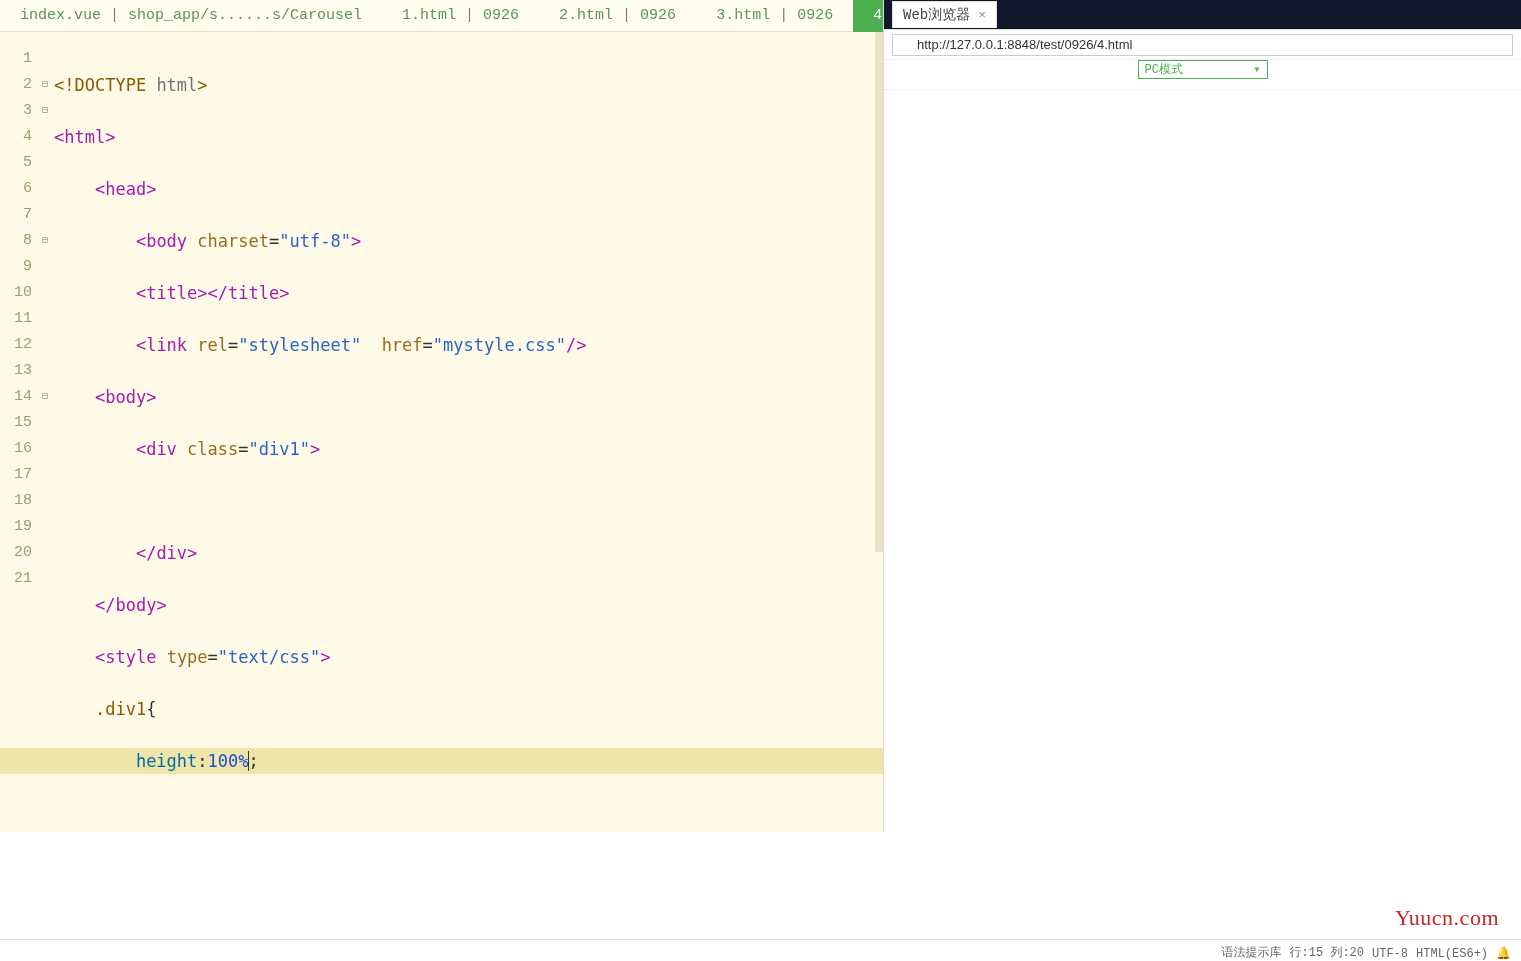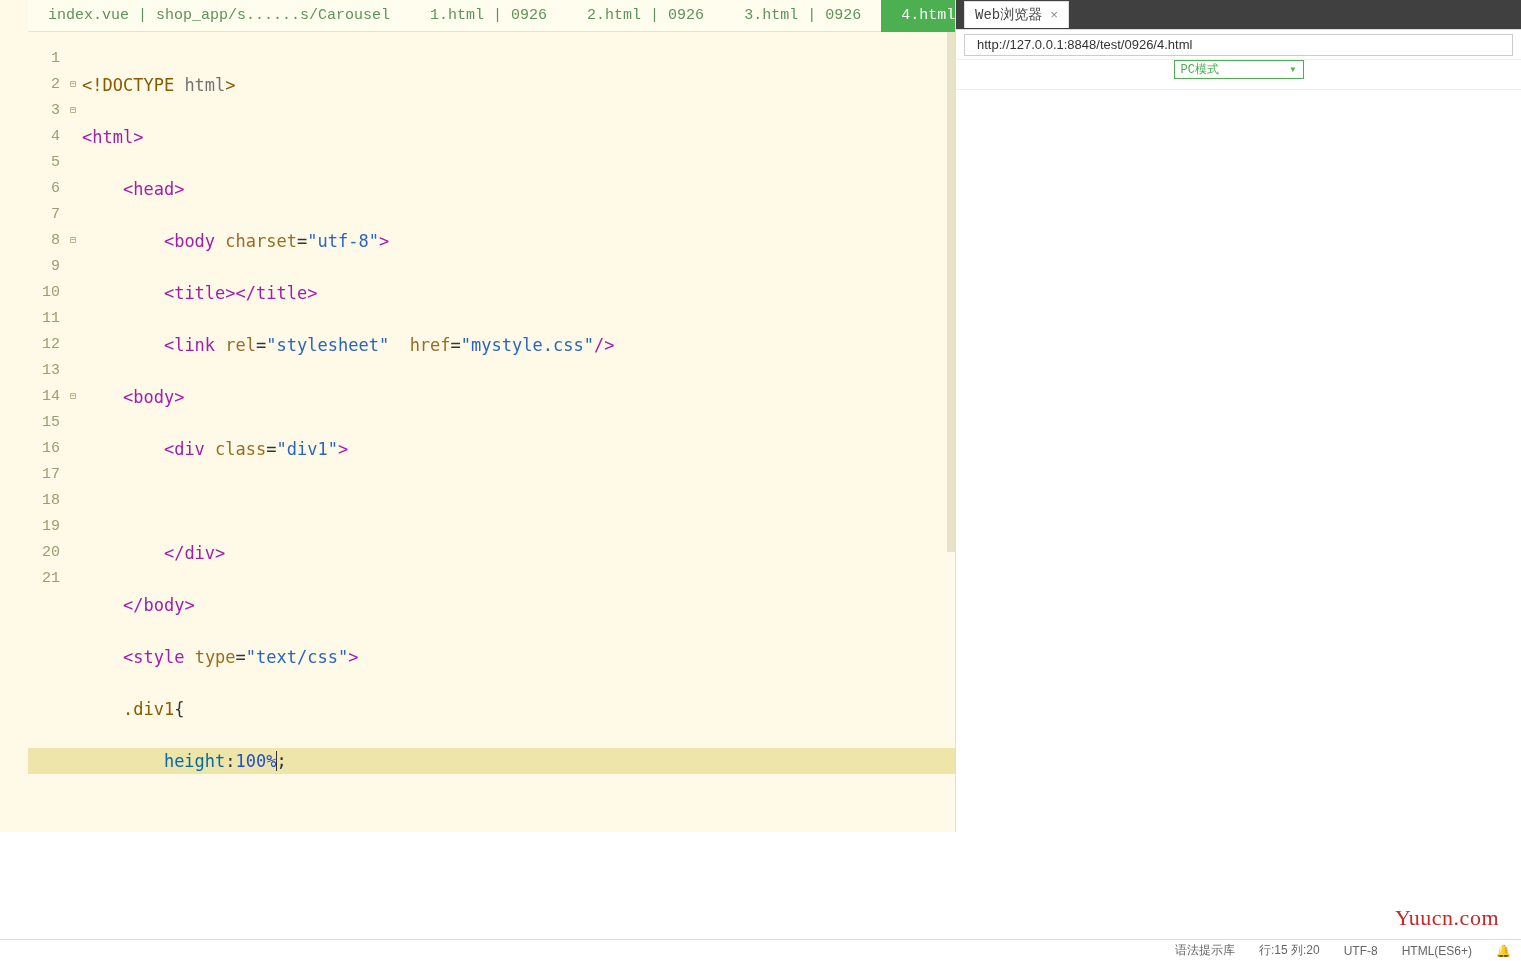--- a/index.html
+++ b/index.html
@@ -11,25 +11,24 @@
   overflow: hidden;
   background: #fff;
   display: flex;
   flex-direction: column;
 }
 .main-area {
   display: flex;
   height: 832px;
 }
 .editor-pane {
-  width: 955px;
+  width: 883px;
   display: flex;
   flex-direction: column;
   background: #fffae8;
-  padding-left: 28px;
 }
 .tabs-bar {
   height: 32px;
   background: #fffdee;
   display: flex;
   align-items: center;
   border-bottom: 1px solid #e8e4d0;
   font-size: 15px;
 }
 .tab {
@@ -110,59 +109,59 @@
 }
 .browser-pane {
   flex: 1;
   background: #fff;
   border-left: 1px solid #ddd;
   display: flex;
   flex-direction: column;
 }
 .browser-tabbar {
   height: 30px;
-  background: #404040;
+  background: #0f172a;
   border-bottom: 1px solid #ddd;
   display: flex;
   align-items: center;
   font-size: 14px;
   color: #444;
   padding-left: 8px;
 }
 .browser-tab {
   background:#fff; padding:4px 10px; border:1px solid #ddd; border-bottom:none; display:flex; align-items:center; gap:8px;
 }
 .browser-tab .x { color:#888; font-size:13px; cursor:pointer;}
 .url-bar {
   height: 30px;
   display:flex; align-items:center;
   padding: 0 8px;
   border-bottom: 1px solid #eee;
 }
 .url-input {
-  flex:1; height:22px; border:1px solid #ccc; padding:0 12px; font-size:13px; color:#333; font-family: sans-serif;
+  flex:1; height:22px; border:1px solid #ccc; padding:0 24px; font-size:13px; color:#333; font-family: sans-serif;
 }
 .browser-toolbar {
   height: 30px; display:flex; align-items:center; gap:10px;
   padding: 0 8px; border-bottom:1px solid #eee; color:#4caf50; font-size:14px;flex-direction:column;
 }
 .mode-select {
   height:22px; border:1px solid #4caf50; color:#4caf50; font-size:12px; padding:0 6px; width:130px; background:#fff;
   display:flex; align-items:center; justify-content:space-between;
 }
 .tb-icon { color:#4caf50; width:16px; text-align:center; cursor:pointer; font-size:15px;}
 .browser-view { flex:1; background:#fff; }
 .watermark {
   position:absolute; right:22px; bottom:30px; font-family: Georgia, serif; font-size:22px; color:#c62828; letter-spacing:.5px;
 }
 .status-bar {
   height: 22px; background:#fff; border-top:1px solid #ddd;
-  display:flex; align-items:center; justify-content:flex-end;
-  font-size:12px; color:#666; padding: 0 10px; gap:24px;
-  font-family: Liberation Sans, sans-serif;
+  display:flex; align-items:flex-end; justify-content:flex-end;
+  font-size:12px; color:#666; padding: 0 10px; gap:8px;
+  font-family: Liberation Mono, monospace;
 }
 .status-bar span { white-space:nowrap;}
 .bell { color:#888;}
 .white-bottom {
   height: 107px;
   background:#fff;
 }
 </style>
 </head>
 <body>

